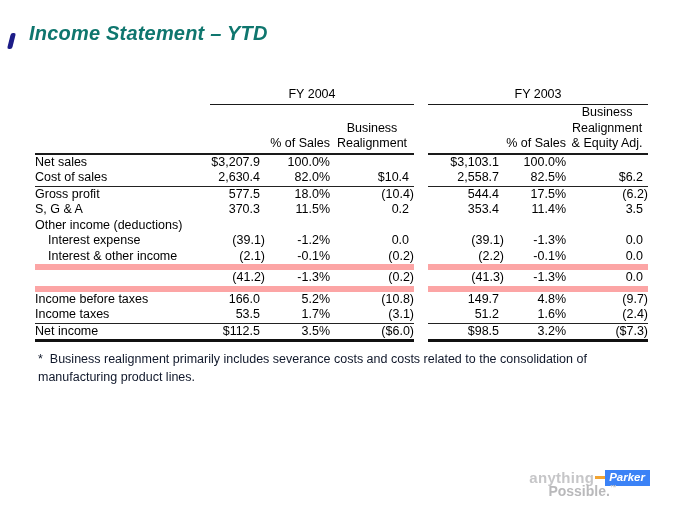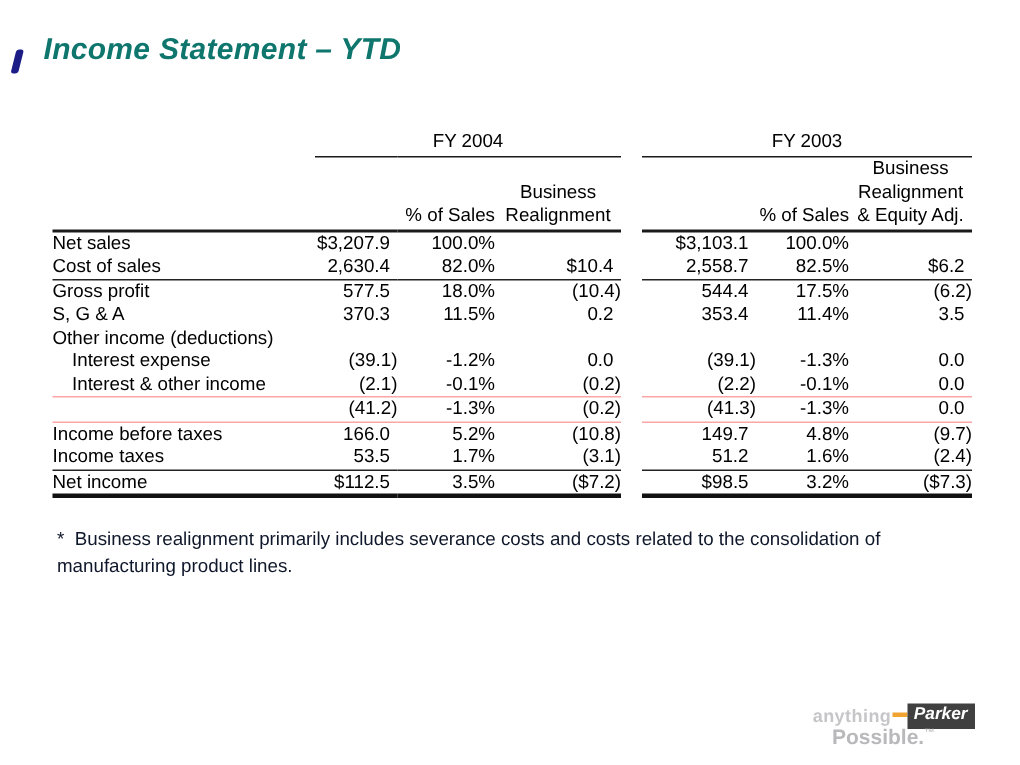--- a/index.html
+++ b/index.html
@@ -37,39 +37,39 @@
   }
   .hdr-row td { height:46px; vertical-align:bottom; }
   .hdr-row td.hdr { border-bottom:2px solid #1a1a1a; padding-bottom:1px; }
   .pct-h { text-align:right; }
   .realign-h { text-align:center; line-height:15px; }
   .lbl { text-align:left; padding-left:3px; }
   .lbl.indent { padding-left:13px; }
   .num, .pct { text-align:right; }
   td.num.np { padding-right:5px; }
   tr.rule-dark td { border-bottom:1.5px solid #222; }
-  tr.rule-gray td { border-bottom:1px solid #fca5a5; }
+  tr.rule-gray td { border-bottom:6px solid #fca5a5; }
   tr.rule-thick td { border-bottom:3px solid #111; }
   .footnote {
     position:absolute; left:38px; top:350px; margin:0;
     width:604px; font-size:12.5px; line-height:18px;
     white-space:pre-wrap; color:#0f172a;
   }
   .logo { position:absolute; top:469px; right:30px; text-align:right; line-height:1; }
   .logo-top { white-space:nowrap; }
   .anything {
-    color:#c6c6c8; font-weight:bold; font-size:12px;
+    color:#c6c6c8; font-weight:bold; font-size:15px;
     letter-spacing:0.3px; vertical-align:middle;
   }
   .logo-dash {
     display:inline-block; width:10px; height:3px;
     background:#f2a432; vertical-align:middle; margin:0 0 1px 1px;
   }
   .parker-box {
-    display:inline-block; background:#404040; color:#ffffff;
+    display:inline-block; background:#3b82f6; color:#ffffff;
     font-style:italic; font-weight:bold; font-size:11.5px;
     padding:2px 5px 3px 4px; vertical-align:middle;
   }
   .possible {
     color:#b9b9bb; font-weight:bold; font-size:14px;
     margin-top:-2px; padding-right:14px; text-align:center;
   }
   .tm { font-size:7px; color:#c6c6c8; vertical-align:super; }
 </style>
 </head>
@@ -215,21 +215,21 @@
         <td class="num">(3.1)</td>
         <td class="gap"></td>
         <td class="num np">51.2</td>
         <td class="pct">1.6%</td>
         <td class="num">(2.4)</td>
       </tr>
       <tr class="rule-thick">
         <td class="lbl">Net income</td>
         <td class="num np">$112.5</td>
         <td class="pct">3.5%</td>
-        <td class="num">($7.2)</td>
+        <td class="num">($6.0)</td>
         <td class="gap"></td>
         <td class="num np">$98.5</td>
         <td class="pct">3.2%</td>
         <td class="num">($7.3)</td>
       </tr>
     </tbody>
   </table>
 
   <p class="footnote">*  Business realignment primarily includes severance costs and costs related to the consolidation of manufacturing product lines.</p>
 

